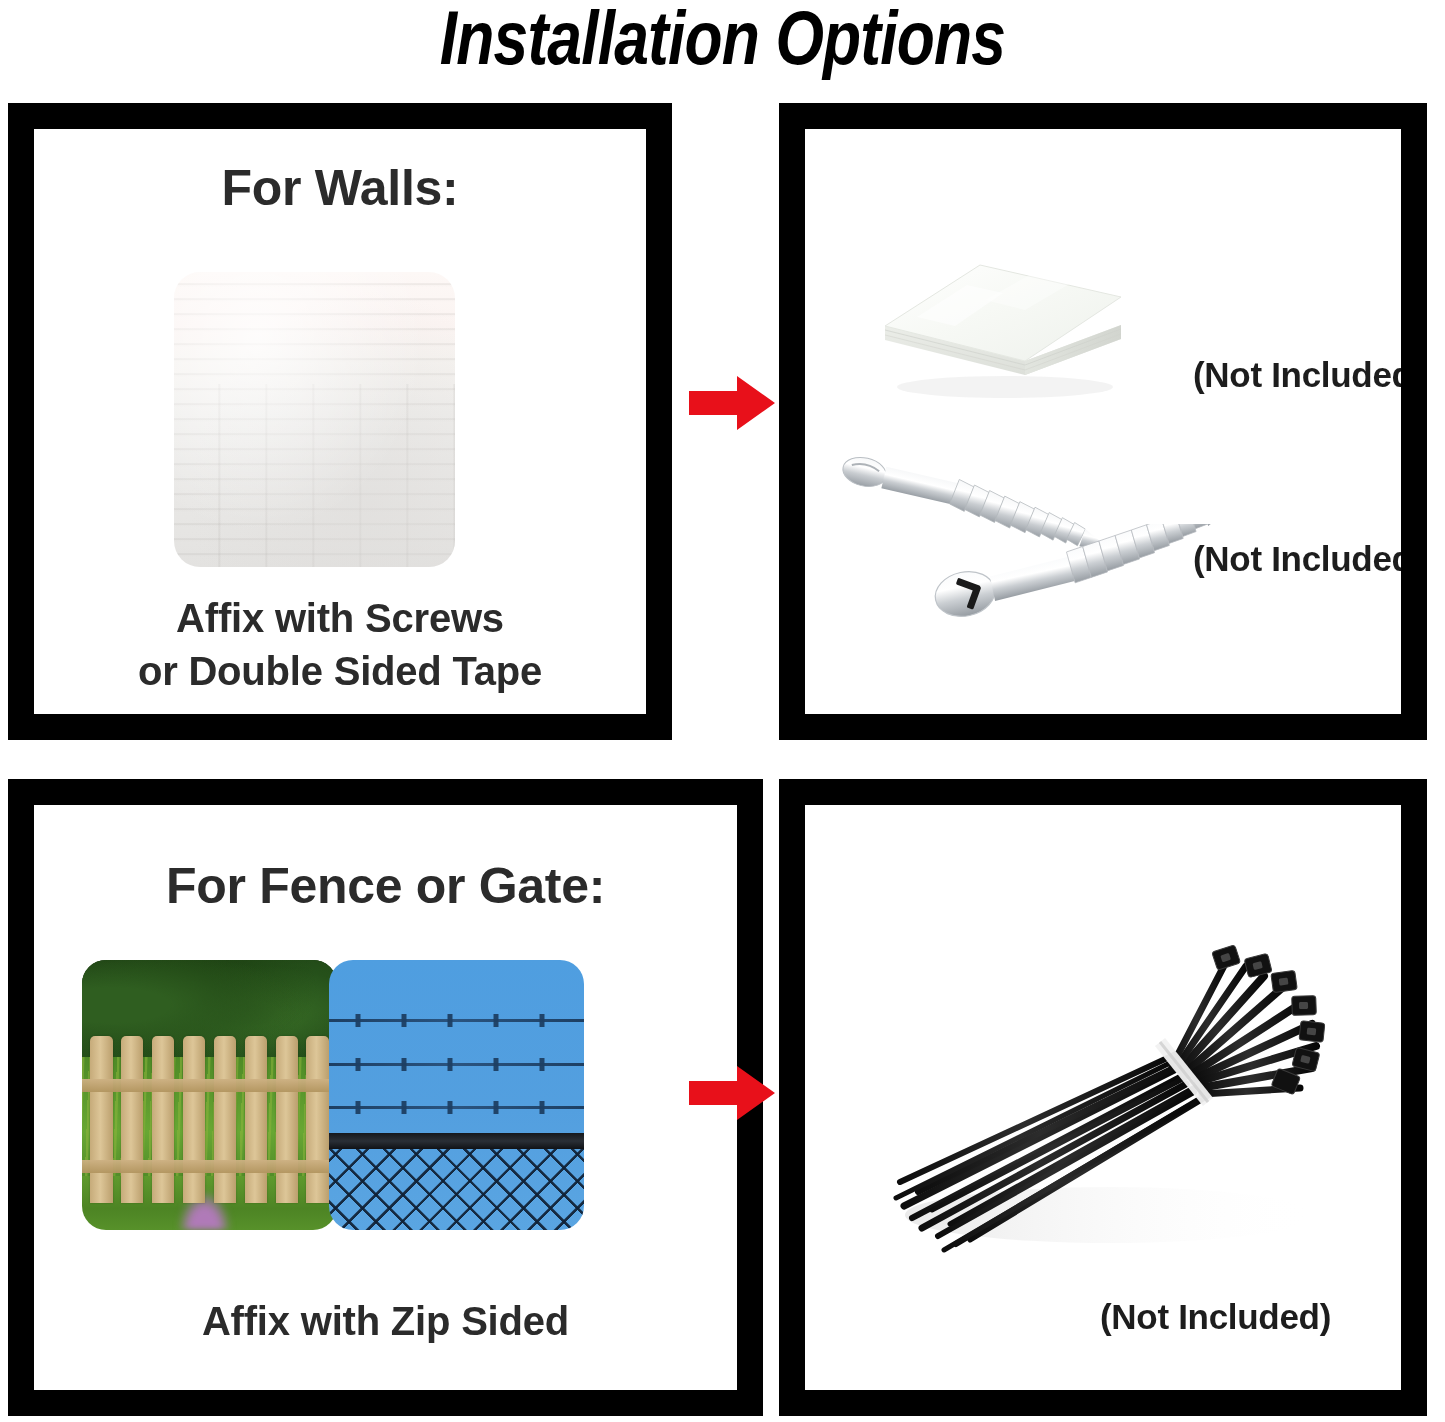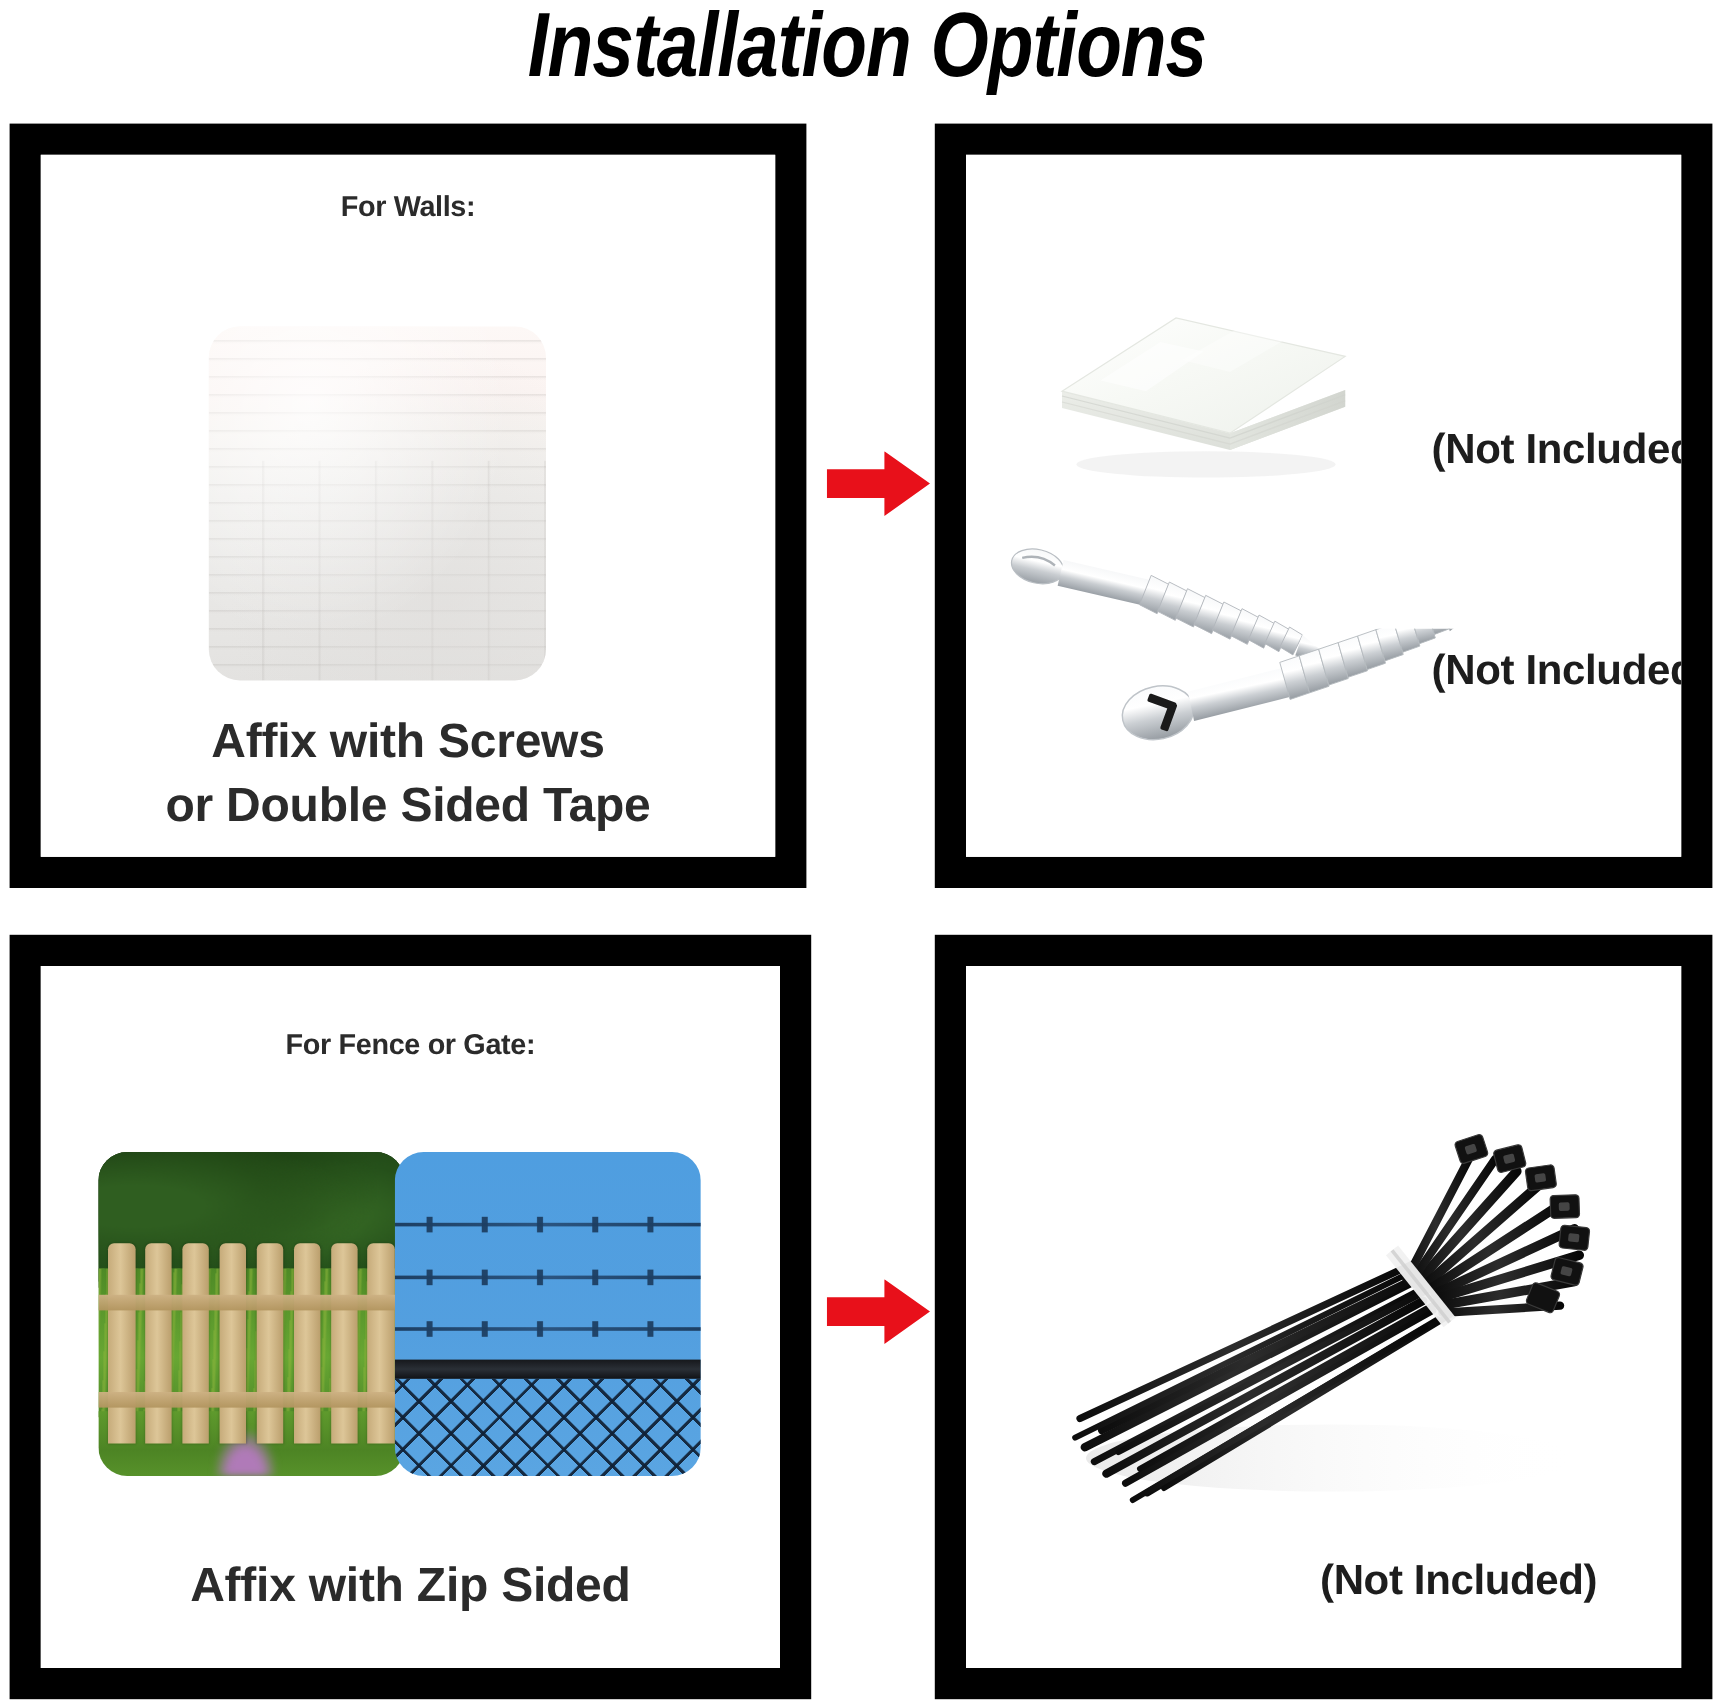--- a/index.html
+++ b/index.html
@@ -44,30 +44,30 @@
   .panel-inner {
     position: relative;
     width: 100%;
     height: 100%;
     background: #ffffff;
     overflow: hidden;
   }
 
   #panel-walls        { left: 8px;   top: 103px;  width: 664px;  height: 637px; }
   #panel-wall-hw      { left: 779px; top: 103px;  width: 648px;  height: 637px; }
-  #panel-fence        { left: 8px;   top: 779px;  width: 668px;  height: 637px; }
+  #panel-fence        { left: 8px;   top: 779px;  width: 755px;  height: 637px; }
   #panel-fence-hw     { left: 779px; top: 779px;  width: 648px;  height: 637px; }
 
   
   .panel-heading {
     position: absolute;
     left: 0;
     width: 100%;
     text-align: center;
-    font-size: 24px;
+    font-size: 50px;
     font-weight: bold;
     color: #2b2b2b;
     letter-spacing: -0.3px;
     white-space: nowrap;
   }
   #heading-walls { top: 30px; }
   #heading-fence { top: 52px; }
 
   .panel-caption {
     position: absolute;

